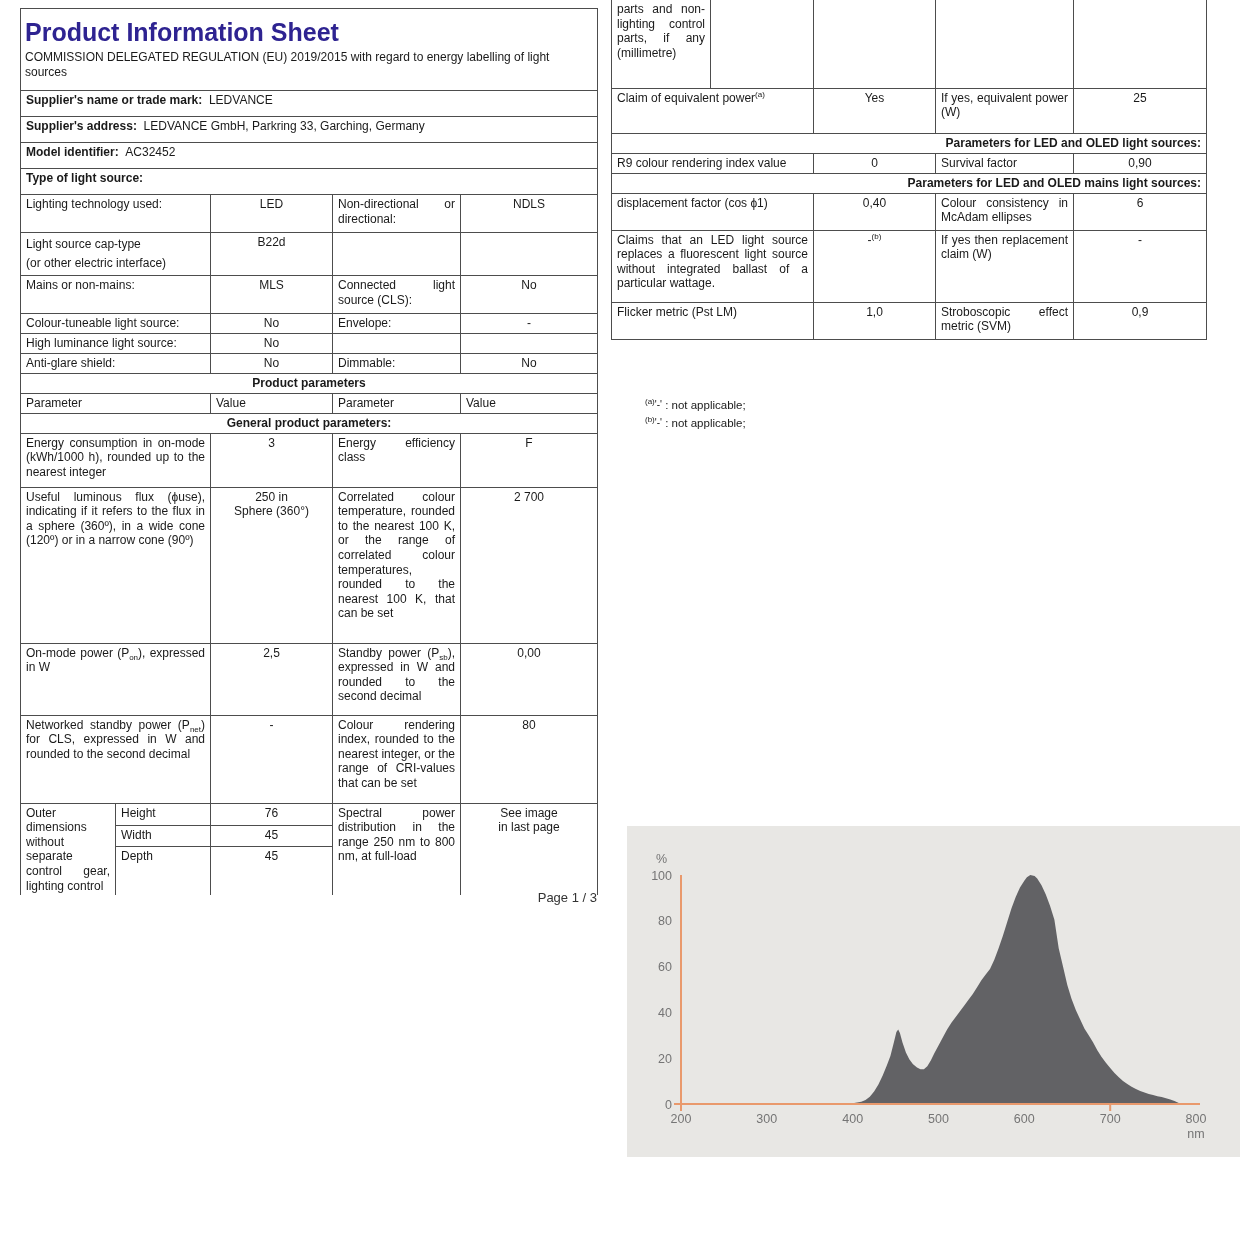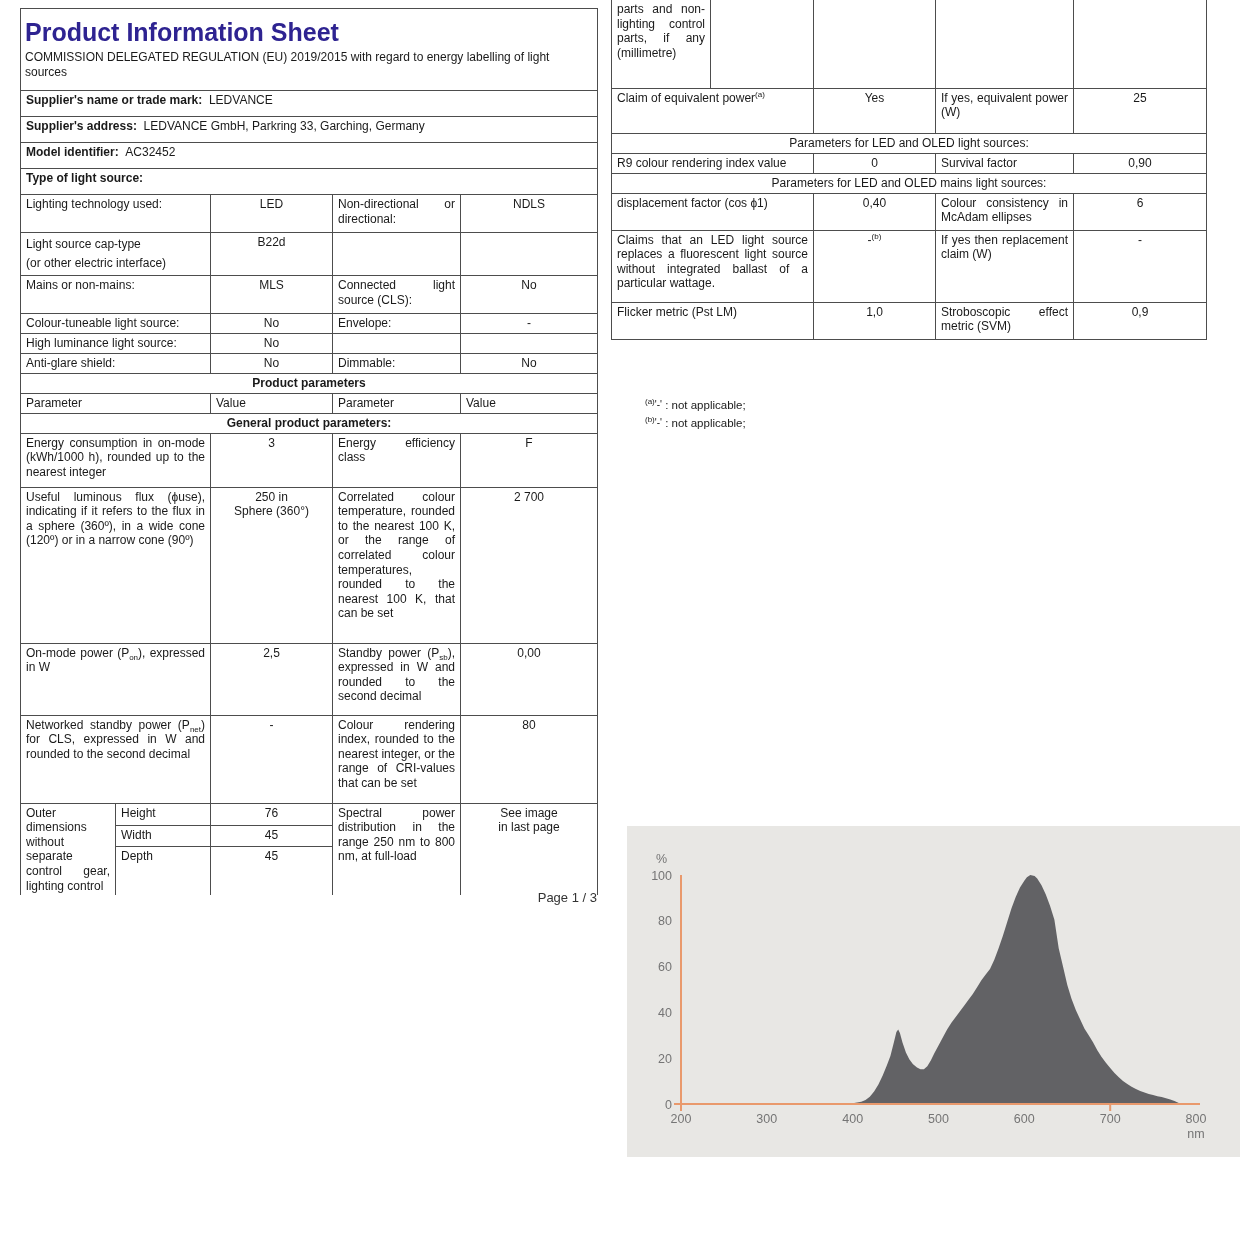--- a/index.html
+++ b/index.html
@@ -6,21 +6,21 @@
   body{width:1250px;height:1250px;position:relative;overflow:hidden;
        font-family:"Liberation Sans",sans-serif;color:#1a1a1a;
        -webkit-font-smoothing:antialiased;}
   .abs{position:absolute;}
   table{border-collapse:collapse;table-layout:fixed;}
   td{border:1px solid #4d4d4d;vertical-align:top;padding:2px 5px;
      font-size:12px;line-height:14.6px;overflow:hidden;}
   td.p{text-align:justify;}
   td.v{text-align:center;}
   td.hdr{text-align:center;font-weight:bold;}
-  td.sect{text-align:center;font-weight:normal;}
+  td.sect{text-align:right;font-weight:bold;}
   td.sub{text-align:left;}
   .pre{white-space:pre-line;}
   sub{font-size:8px;line-height:0;}
   sup{font-size:8px;line-height:0;}
   .fnq{font-size:10px;vertical-align:1px;}
   
   .titleblock{padding:16px 4px 2px 4px;}
   .doc-title{font-size:25px;font-weight:bold;color:#2e2391;margin:0 0 10px 0;letter-spacing:0px;}
   .doc-reg{font-size:12px;line-height:15px;margin:0;white-space:pre-line;}
   .lblrow b{font-weight:bold;text-align:right;}

